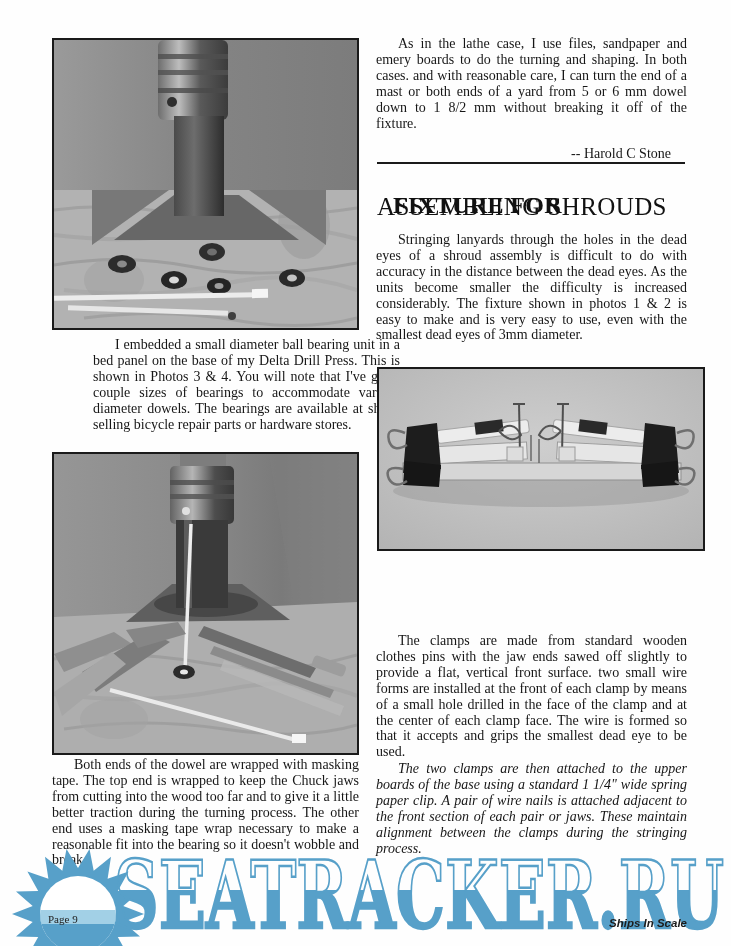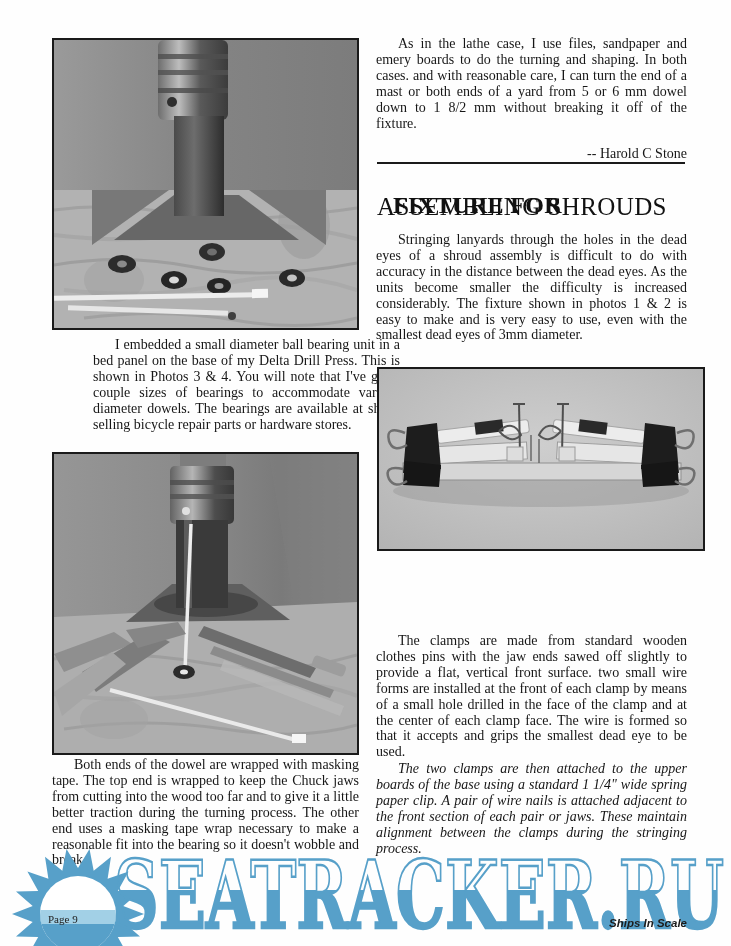--- a/index.html
+++ b/index.html
@@ -171,21 +171,21 @@
 
       <line x1="56" y1="236" x2="242" y2="286" stroke="#eaeaea" stroke-width="4"></line>
       <rect x="238" y="280" width="14" height="9" fill="#f6f6f6"></rect>
     </svg>
   </figure>
 
   <p class="body-text" style="left:52px;top:757px;width:307px;">Both ends of the dowel are wrapped with masking tape. The top end is wrapped to keep the Chuck jaws from cutting into the wood too far and to give it a little better traction during the turning process. The other end uses a masking tape wrap necessary to make a reasonable fit into the bearing so it doesn't wobble and break.</p>
 
   <p class="body-text" style="left:376px;top:36px;width:311px;">As in the lathe case, I use files, sandpaper and emery boards to do the turning and shaping. In both cases. and with reasonable care, I can turn the end of a mast or both ends of a yard from 5 or 6 mm dowel down to 1 8/2 mm without breaking it off of the fixture.</p>
 
-  <p class="attribution" style="left:376px;top:146px;width:311px;">-- Harold C Stone</p>
+  <p class="attribution" style="left:360px;top:146px;width:311px;">-- Harold C Stone</p>
 
   <div class="rule" style="left:377px;top:162px;width:308px;"></div>
 
   <h3 class="heading-small" style="left:377px;top:176px;">FIXTURE FOR</h3>
   <h2 class="heading-large" style="left:377px;top:193px;">ASSEMBLING SHROUDS</h2>
 
   <p class="body-text" style="left:376px;top:232px;width:311px;">Stringing lanyards through the holes in the dead eyes of a shroud assembly is difficult to do with accuracy in the distance between the dead eyes. As the units become smaller the difficulty is increased considerably. The fixture shown in photos 1 &amp; 2 is easy to make and is very easy to use, even with the smallest dead eyes of 3mm diameter.</p>
 
   <figure class="photo" style="left:377px;top:367px;width:328px;height:184px;margin:0;">
     <svg viewBox="0 0 324 180" preserveAspectRatio="none">

